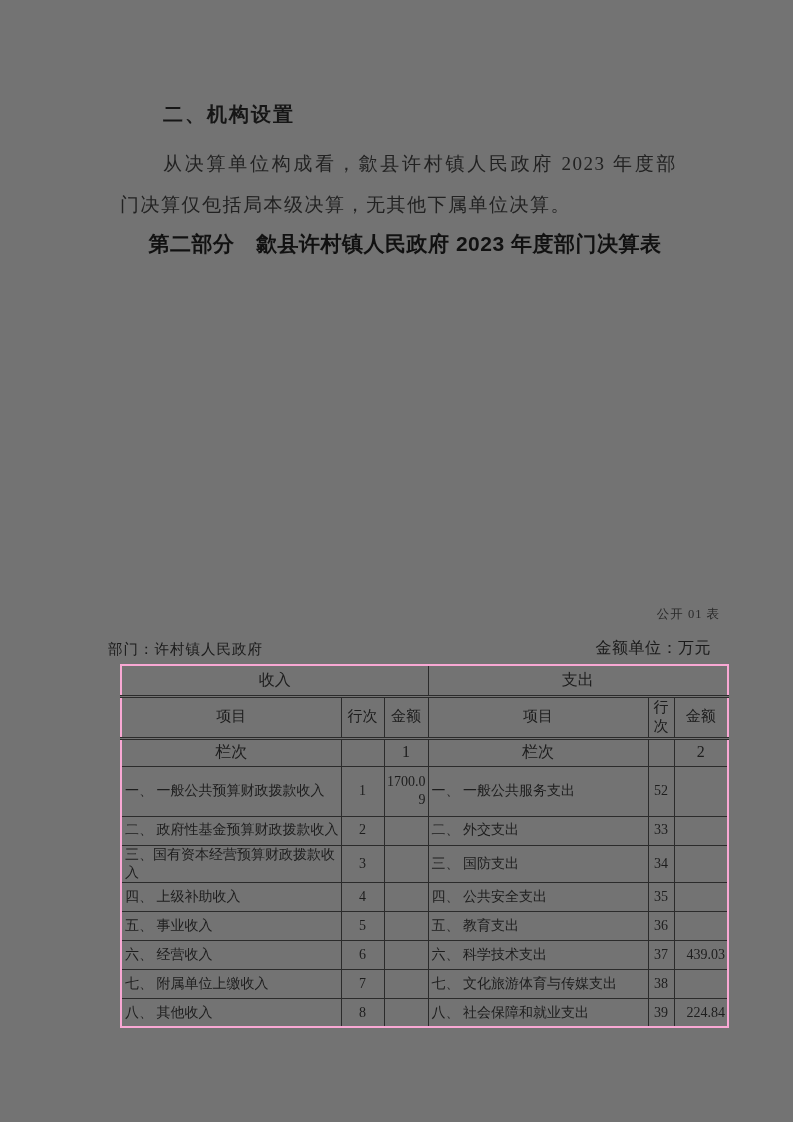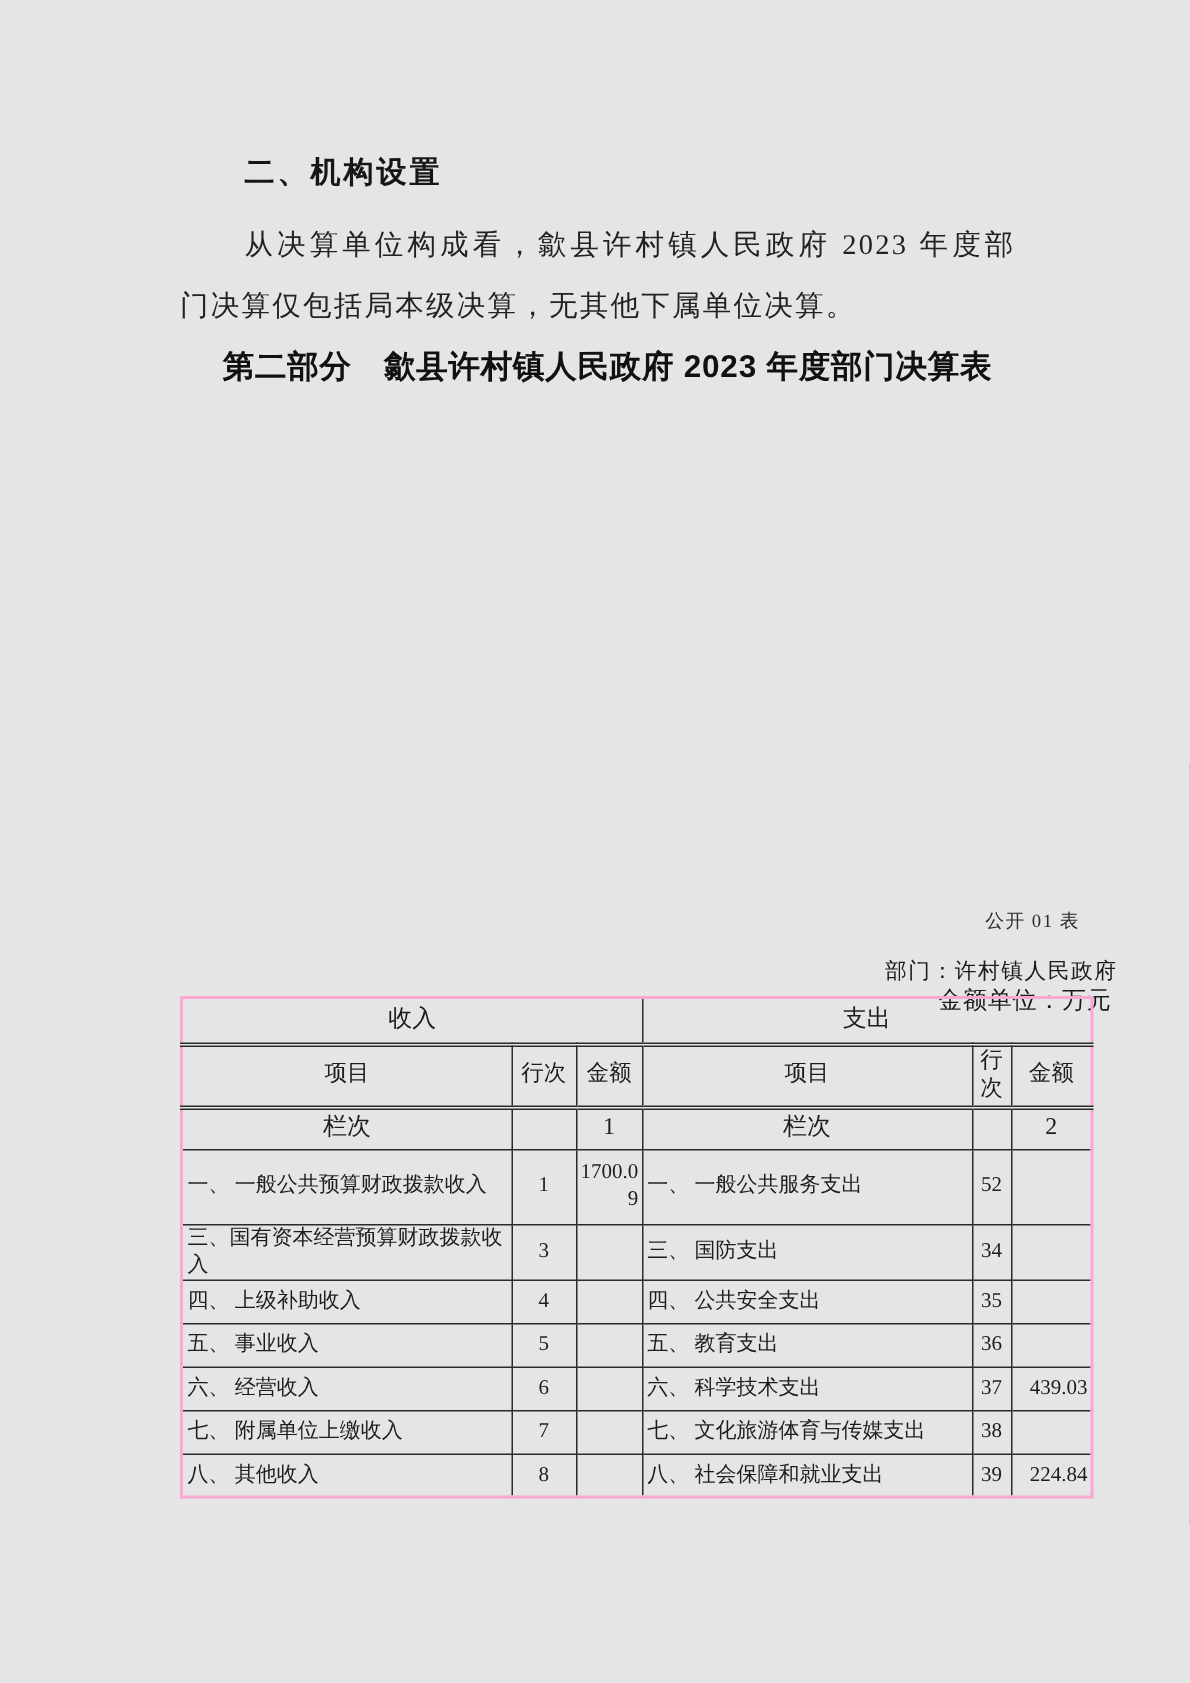--- a/index.html
+++ b/index.html
@@ -1,21 +1,21 @@
 <!DOCTYPE html>
 <html><head>
 <meta charset="utf-8">
 <style>
   * { margin: 0; padding: 0; box-sizing: border-box; }
   body { background: #888; font-family: "Liberation Serif", serif; }
   .page {
     position: relative;
     width: 793px; height: 1122px;
     margin: 0 auto;
-    background: #e5e5e5;
+    background: #737373;
     color: #1c1c1c;
     overflow: hidden;
   }
   .section-heading {
     position: absolute; left: 163px; top: 101px;
     font-family: "Liberation Sans", sans-serif;
     font-weight: bold; font-size: 20px; letter-spacing: 2px;
     color: #161616;
   }
   .paragraph {
@@ -35,22 +35,22 @@
   .table-title {
     position: absolute; left: 120px; top: 558px; width: 607px;
     text-align: center; font-size: 21px; letter-spacing: 1px;
     color: #1a1a1a;
   }
   .table-code {
     position: absolute; left: 120px; top: 606px; width: 600px;
     text-align: right; font-size: 12.5px; letter-spacing: 1px; color: #2a2a2a;
   }
   .meta-row {
-    position: absolute; left: 138px; top: 638px; width: 607px;
-    display: flex; justify-content: space-between; align-items: flex-end; flex-direction: column;
+    position: absolute; left: 108px; top: 638px; width: 607px;
+    display: flex; justify-content: space-between; align-items: flex-end;
   }
   .dept-label { font-size: 14.5px; letter-spacing: 1px; color: #1a1a1a; }
   .unit-label { font-size: 16px; letter-spacing: 0.5px; color: #1a1a1a; padding-right: 4px; }
   table.summary {
     position: absolute; left: 120px; top: 664px;
     width: 607px; table-layout: fixed;
     border-collapse: collapse;
     border: 2px solid #f9a8d4;
     font-size: 14px; color: #1d1d1d;
   }
@@ -128,20 +128,28 @@
 
       <tr class="data-row first">
         <td class="item-cell">一、 一般公共预算财政拨款收入</td>
         <td class="line-cell">1</td>
         <td class="amount-cell">1700.09</td>
         <td class="item-cell">一、 一般公共服务支出</td>
         <td class="line-cell">52</td>
         <td class="amount-cell"></td>
       </tr>
       <tr class="data-row">
+        <td class="item-cell">二、 政府性基金预算财政拨款收入</td>
+        <td class="line-cell">2</td>
+        <td class="amount-cell"></td>
+        <td class="item-cell">二、 外交支出</td>
+        <td class="line-cell">33</td>
+        <td class="amount-cell"></td>
+      </tr>
+      <tr class="data-row">
         <td class="item-cell">三、国有资本经营预算财政拨款收入</td>
         <td class="line-cell">3</td>
         <td class="amount-cell"></td>
         <td class="item-cell">三、 国防支出</td>
         <td class="line-cell">34</td>
         <td class="amount-cell"></td>
       </tr>
       <tr class="data-row">
         <td class="item-cell">四、 上级补助收入</td>
         <td class="line-cell">4</td>

